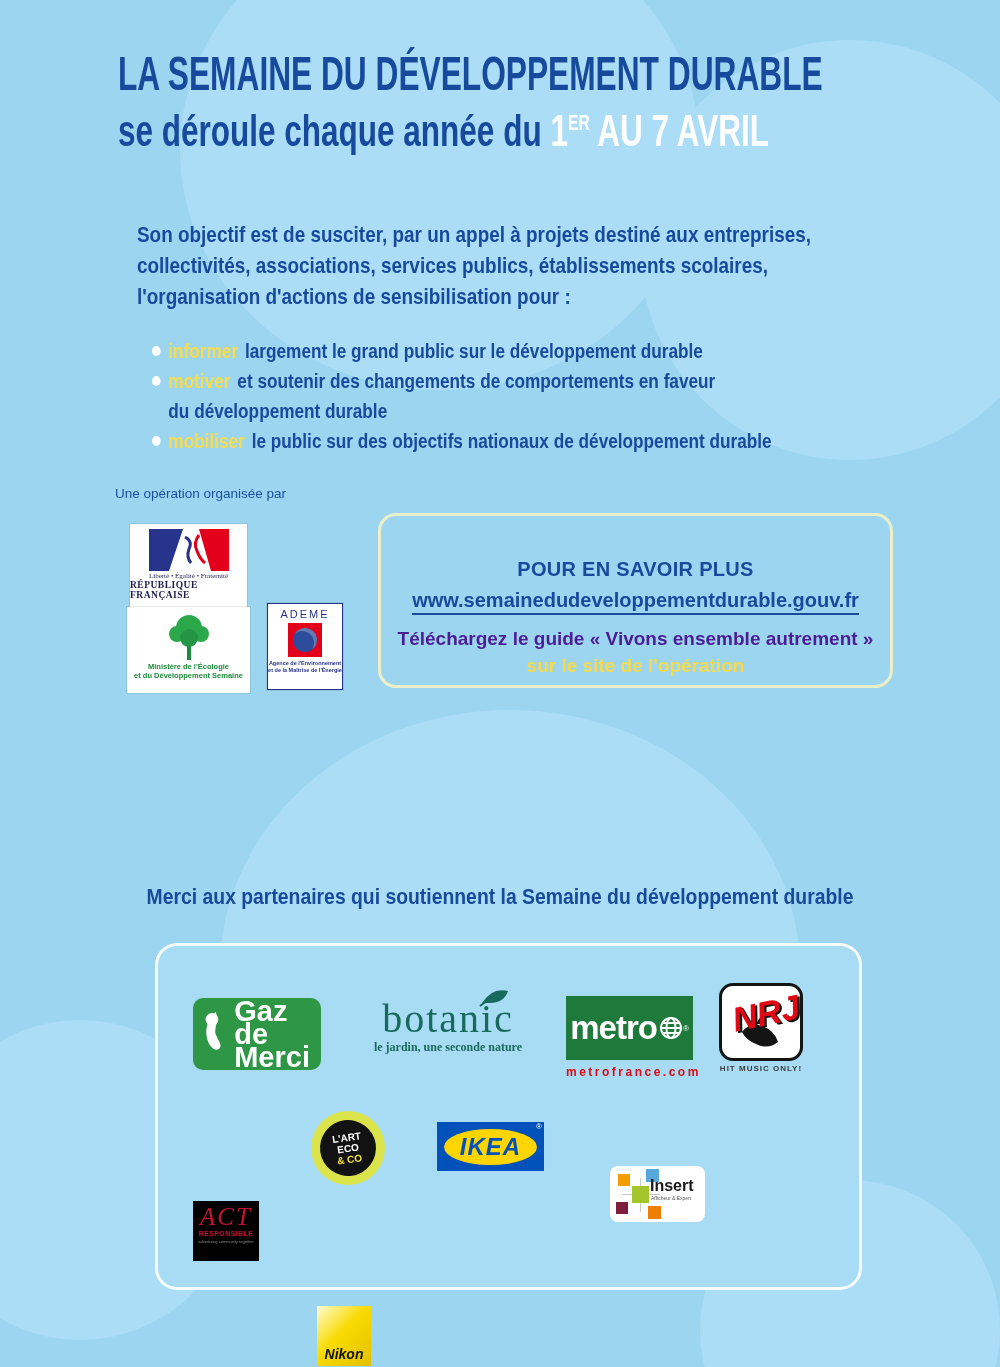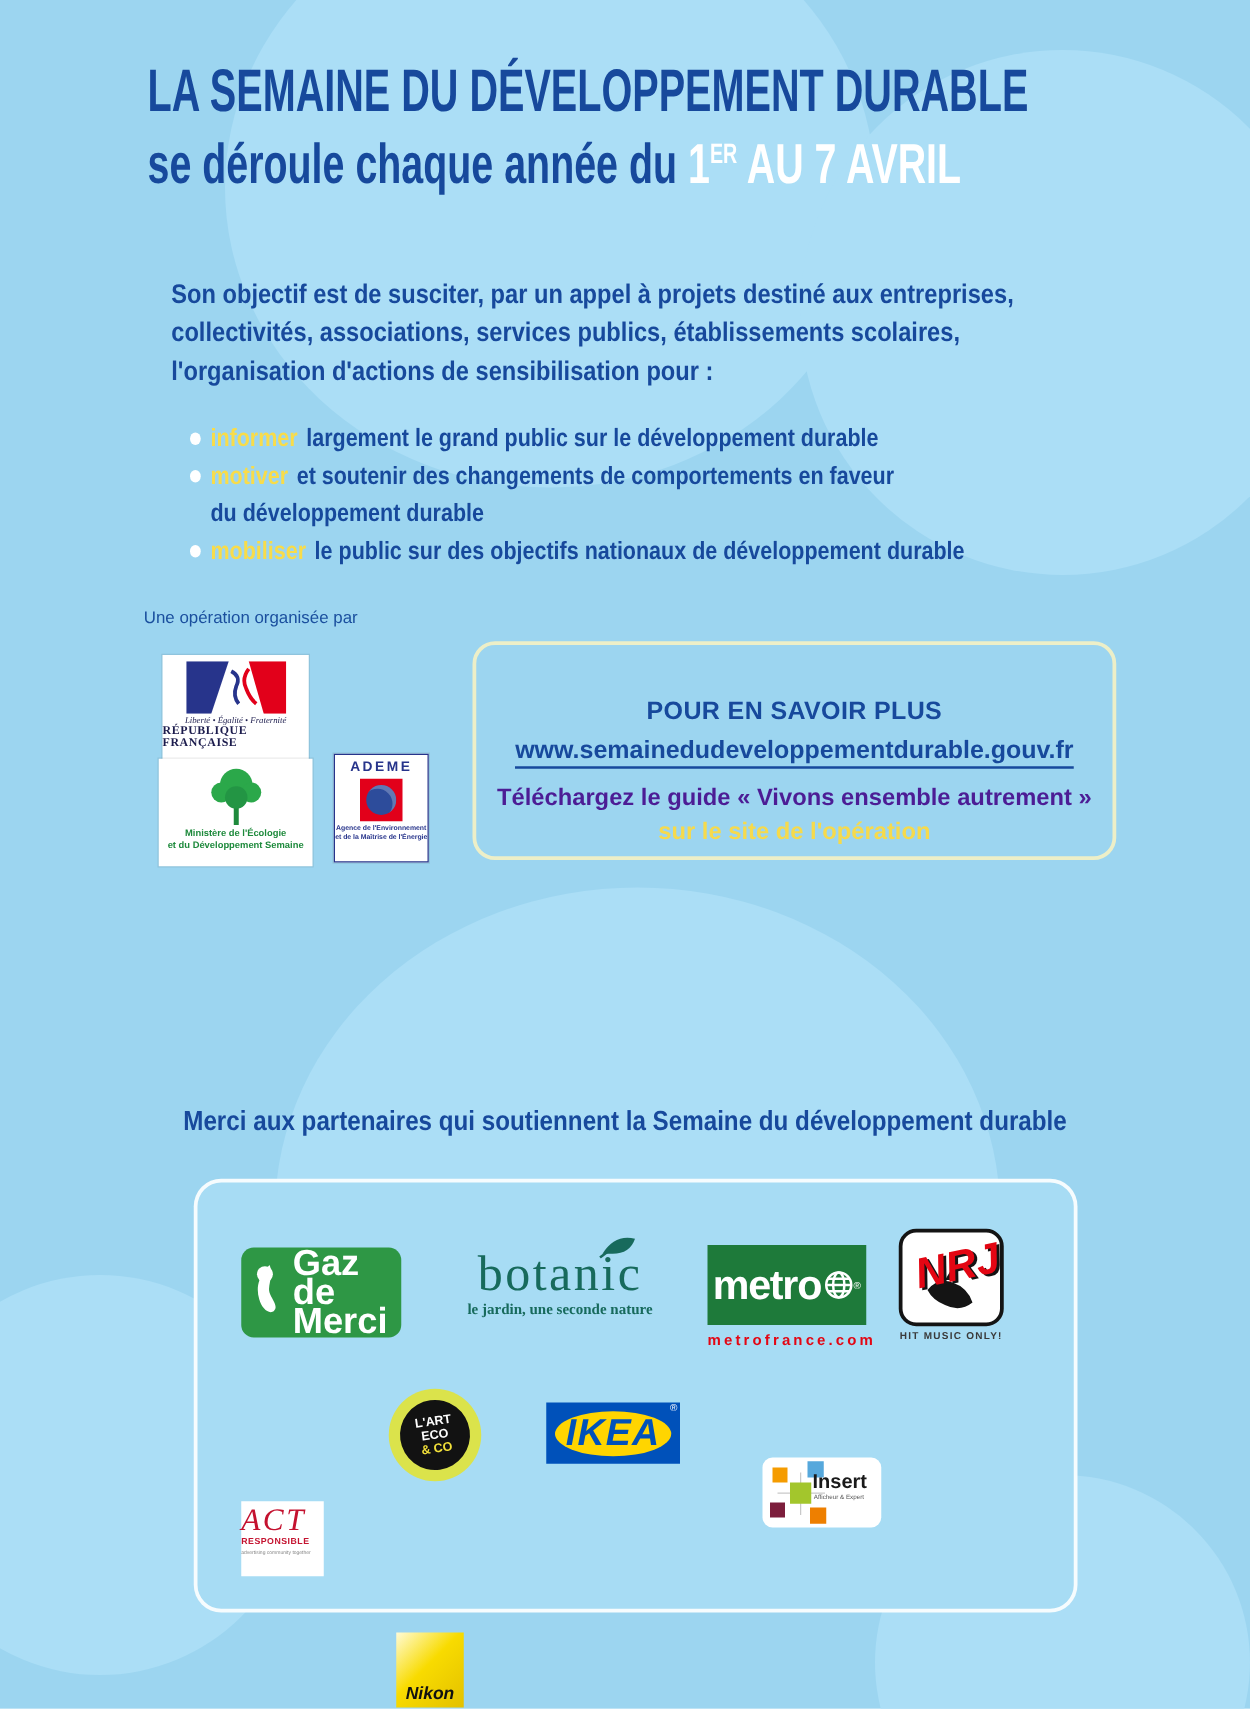--- a/index.html
+++ b/index.html
@@ -39,26 +39,26 @@
     transform:scaleX(.86); transform-origin:left top;
   }
   .objectives li { display:flex; align-items:flex-start; }
   .dot { flex:none; width:10px; height:10px; border-radius:50%; background:#FFFFFF; margin:10px 9px 0 0; }
   .kw { color:#F8DC4A; margin-right:8px; }
 
   
   .org-label { position:absolute; left:115px; top:486px; font-size:13.5px; color:#1A4F9E; }
   .logo-card { position:absolute; background:#FFFFFF; box-shadow:0 0 0 1px rgba(0,0,0,.08); display:flex; flex-direction:column; align-items:center; }
   .rf-card { left:130px; top:524px; width:117px; height:83px; padding-top:5px; }
-  .rf-motto { font-family:"Liberation Serif", serif; font-style:italic; font-size:7px; color:#1c1c4d; margin-top:1px; }
+  .rf-motto { font-family:"Liberation Serif", serif; font-size:7px; color:#1c1c4d; margin-top:1px; }
   .rf-name  { font-family:"Liberation Serif", serif; font-weight:bold; font-size:9.5px; letter-spacing:.5px; color:#1c1c4d; }
   .min-card { left:127px; top:607px; width:123px; height:83px; padding-top:3px; }
   .min-name { font-size:7.5px; font-weight:bold; color:#1E8A3C; text-align:center; line-height:9px; }
   .ademe-card { left:267px; top:603px; width:76px; height:87px; border:1px solid #27348B; box-sizing:border-box; padding-top:4px; }
-  .ademe-name { font-size:11px; font-weight:bold; letter-spacing:2px; color:#27348B; }
+  .ademe-name { font-size:11px; font-weight:normal; letter-spacing:2px; color:#27348B; }
   .ademe-square { width:34px; height:34px; background:#E2001A; margin:3px 0; display:flex; align-items:center; justify-content:center; }
   .ademe-globe { width:24px; height:24px; border-radius:50%; background:#2D4C9B; box-shadow:inset -3px 3px 0 rgba(255,255,255,.25); }
   .ademe-sub { font-size:5.5px; font-weight:bold; color:#27348B; text-align:center; line-height:7px; }
 
   
   .info-box {
     position:absolute; left:378px; top:513px; width:515px; height:175px;
     border:3px solid #EDEFC8; border-radius:18px; box-sizing:border-box;
     display:flex; flex-direction:column; align-items:center; text-align:center;
     padding-top:42px;
@@ -113,33 +113,33 @@
   .ecobadge-inner { width:56px; height:56px; border-radius:50%; background:#121212; color:#fff;
                     display:flex; flex-direction:column; align-items:center; justify-content:center;
                     font-size:10px; font-weight:bold; line-height:11px; transform:rotate(-8deg); }
   .ecobadge-inner .yellow { color:#F3E13A; }
 
   
   .ikea { left:279px; top:176px; width:107px; height:49px; background:#0051BA; position:relative;
           display:flex; align-items:center; justify-content:center; }
   .ikea-oval { width:93px; height:36px; background:#FFD500; border-radius:50%;
                display:flex; align-items:center; justify-content:center; }
-  .ikea-name { color:#0051BA; font-weight:bold; font-style:italic; font-size:30px; letter-spacing:1px; }
+  .ikea-name { color:#0051BA; font-weight:bold; font-style:italic; font-size:24px; letter-spacing:1px; }
   .ikea-reg { position:absolute; right:2px; top:0px; color:#fff; font-size:8px; }
 
   
   .insert { left:452px; top:171px; width:95px; height:56px; background:#fff; border-radius:8px; position:relative; }
   .insert .sq { position:absolute; }
   .insert-name { position:absolute; left:40px; top:11px; font-size:16px; font-weight:bold; color:#1a1a1a; }
   .insert-tag { position:absolute; left:41px; top:29px; font-size:5px; color:#555; }
   .insert-line-v { position:absolute; left:30px; top:12px; width:1px; height:34px; background:#c9c9c9; }
   .insert-line-h { position:absolute; left:12px; top:28px; width:38px; height:1px; background:#c9c9c9; }
 
   
-  .act { left:35px; top:255px; width:66px; height:60px; background:#ffffff; text-align:left; padding-top:3px; box-sizing:border-box; }
+  .act { left:35px; top:255px; width:66px; height:60px; background:#000000; text-align:center; padding-top:3px; box-sizing:border-box; }
   .act-name { font-family:"Liberation Serif", serif; font-style:italic; font-size:25px; line-height:26px; color:#C4122F; letter-spacing:2px; }
   .act-sub { font-size:7px; font-weight:bold; color:#C4122F; letter-spacing:.4px; }
   .act-tag { font-size:4px; color:#888; margin-top:2px; }
 
   
   .nikon { left:159px; top:255px; width:54px; height:60px;
            background:linear-gradient(135deg,#FFFBD6 0%,#F8DB00 45%,#E3C100 100%);
            position:relative; }
   .nikon-name { position:absolute; left:0; right:0; bottom:4px; text-align:center;
                 font-size:14px; font-weight:bold; font-style:italic; color:#111; }

